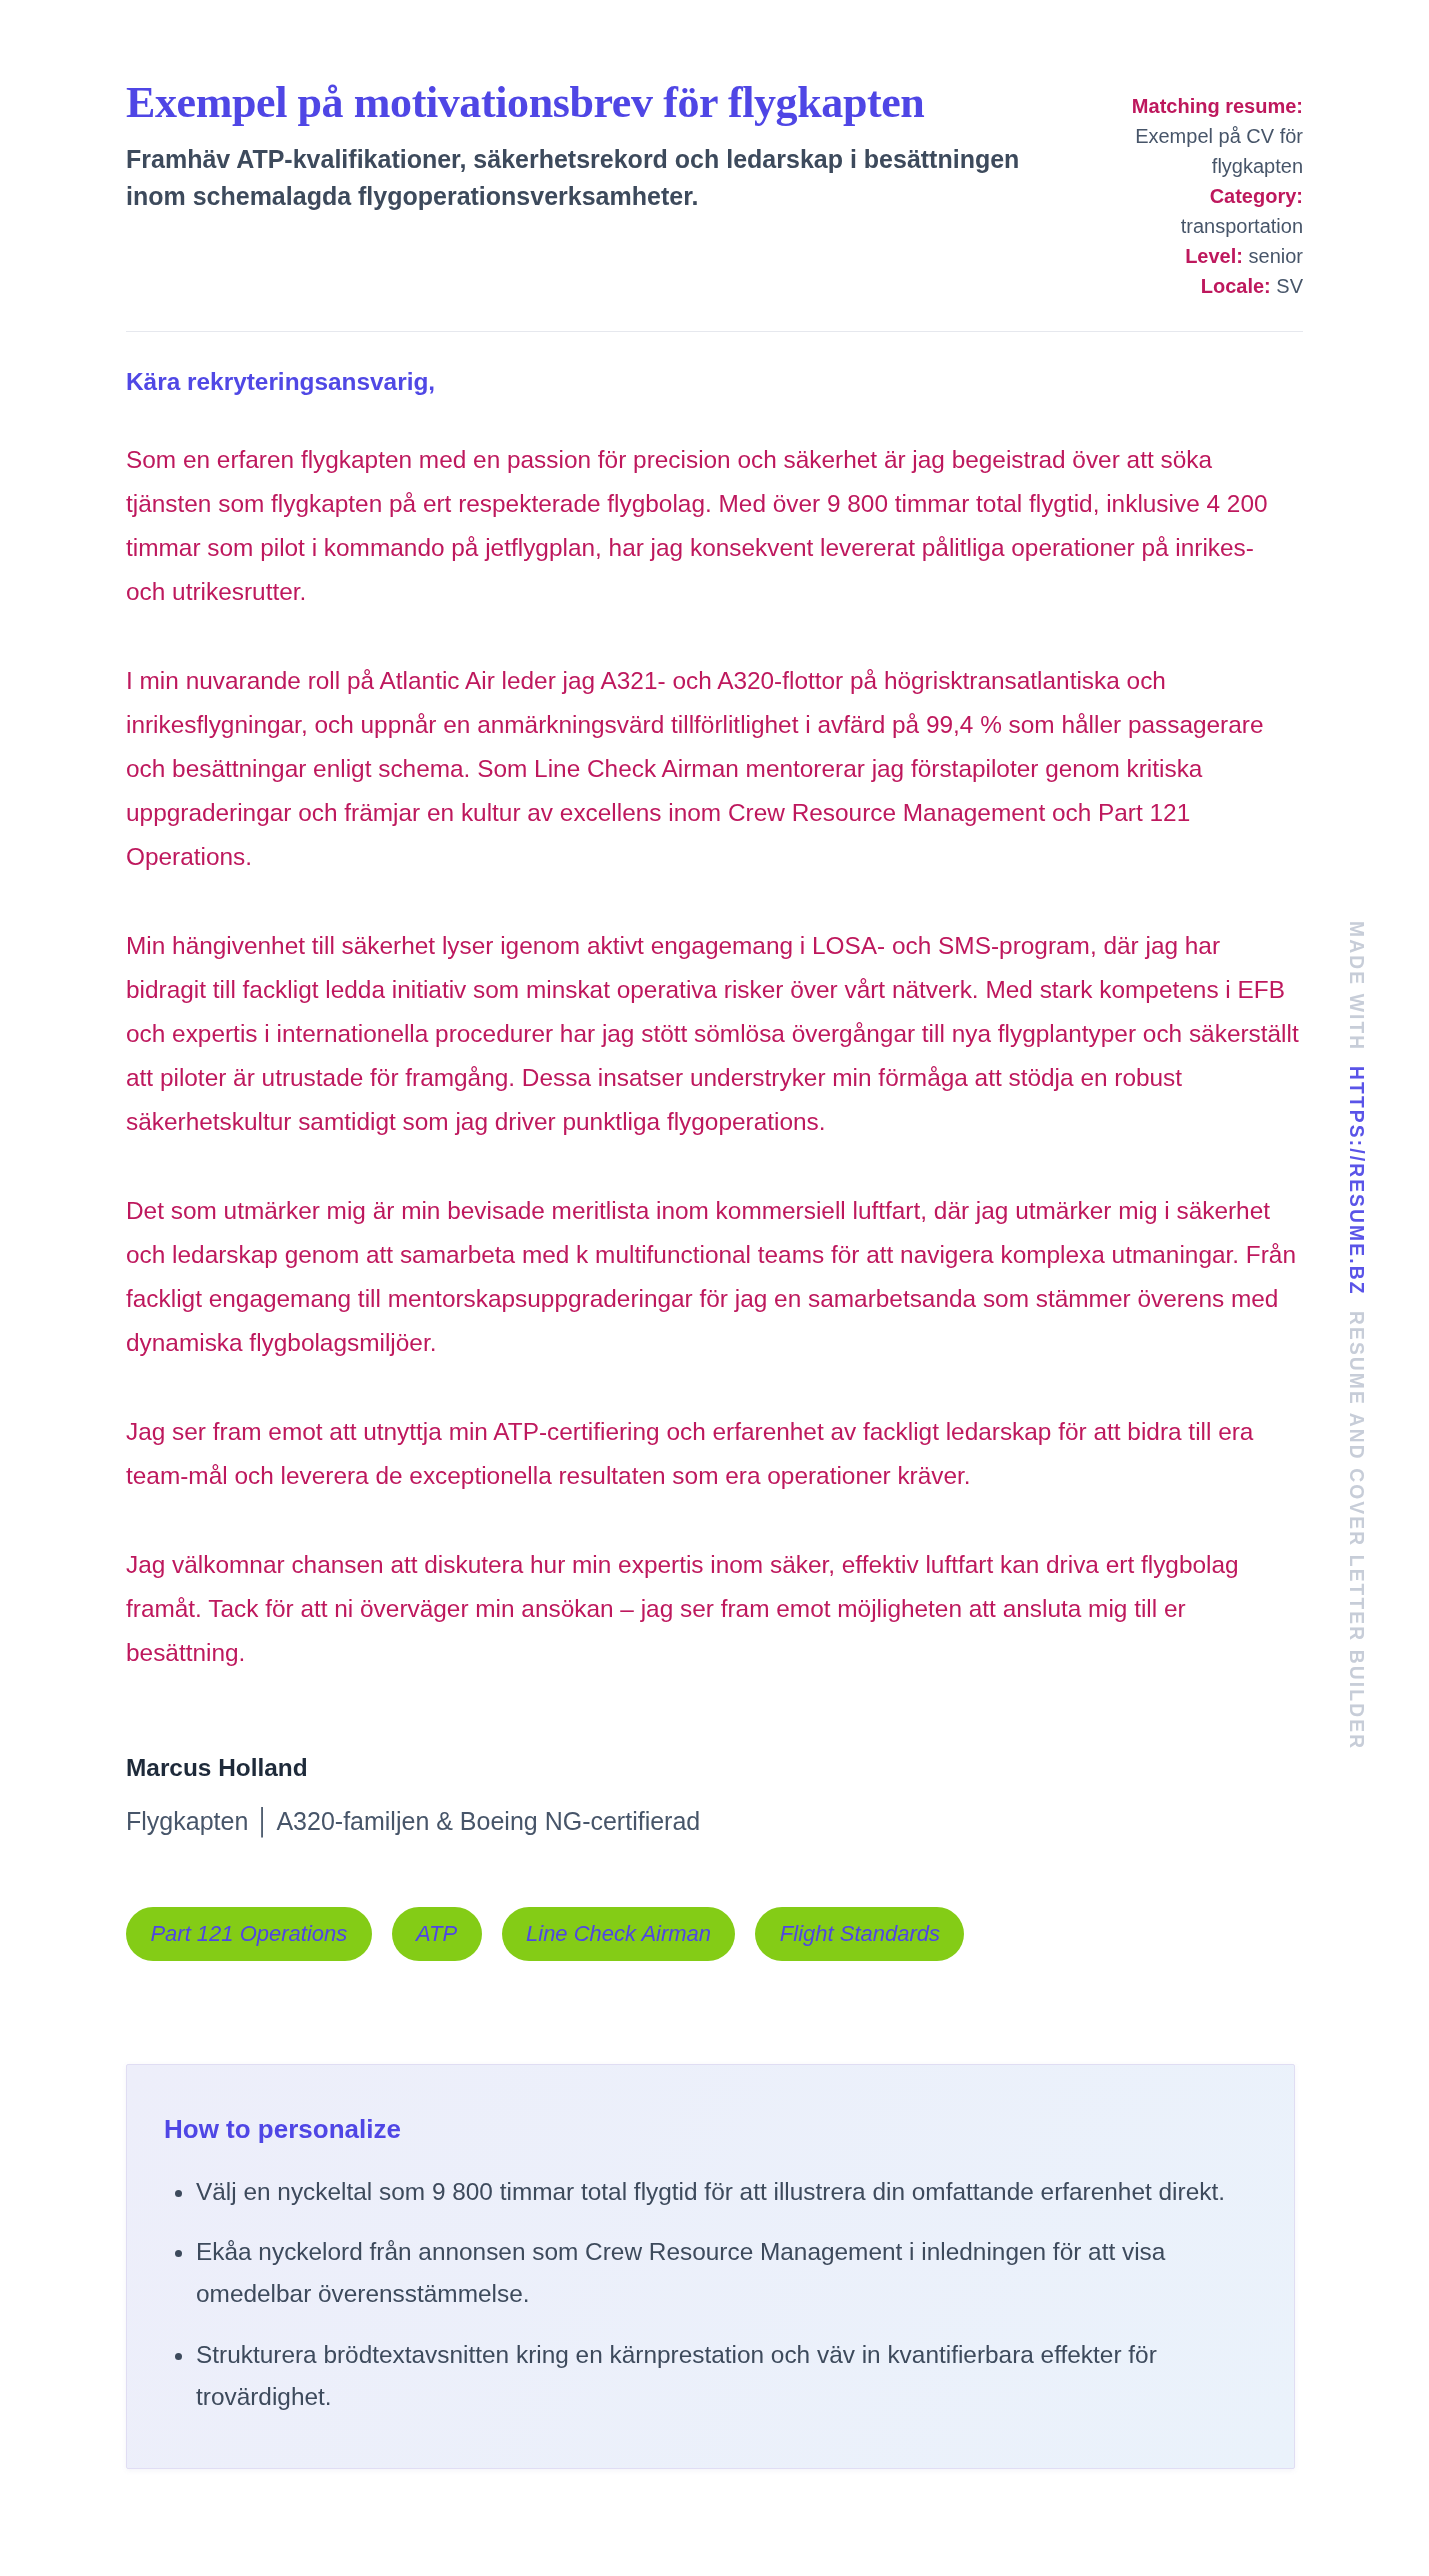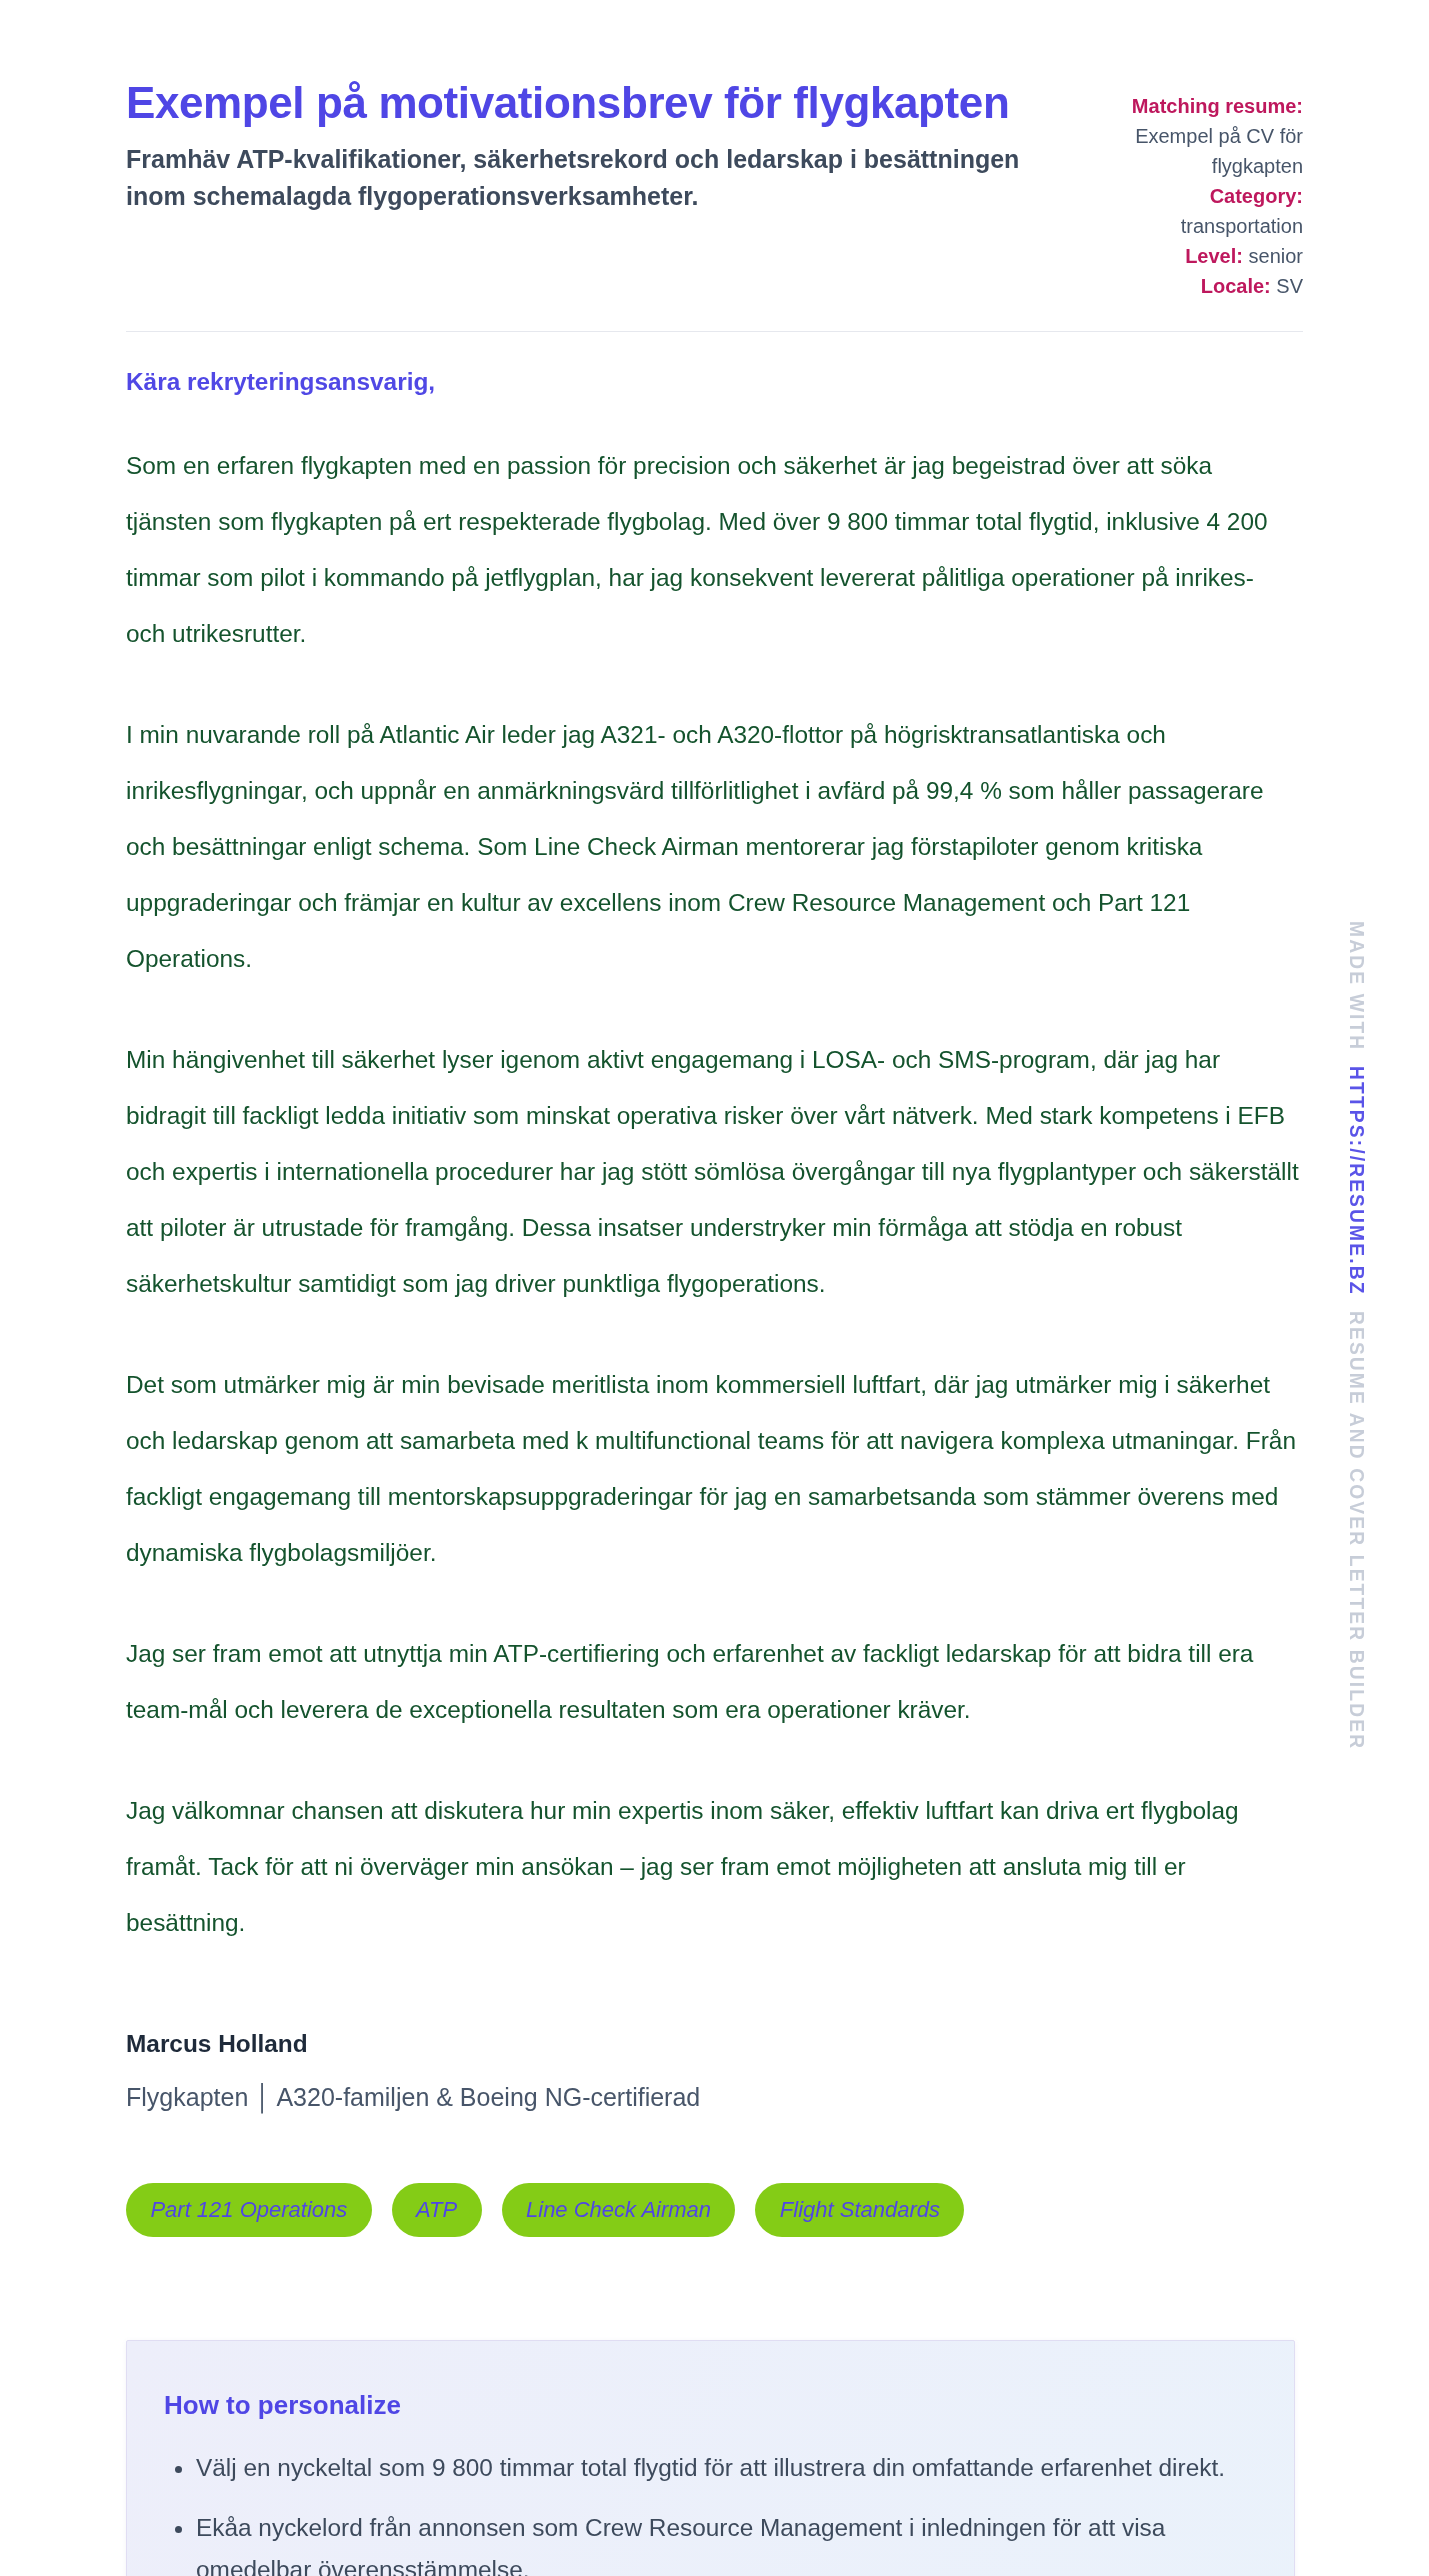--- a/index.html
+++ b/index.html
@@ -20,20 +20,21 @@
   
   .header { display: flex; justify-content: space-between; align-items: flex-start; }
   .header-left { max-width: 916px; }
   .title {
     margin: 0 0 11.8px 0;
     font-size: 44px;
     line-height: 53px;
     font-weight: 700;
     color: #4f46e5;
     letter-spacing: -0.4px;
+    font-family: Liberation Serif, serif;
   }
   .subtitle {
     margin: 0;
     font-size: 25px;
     line-height: 37px;
     font-weight: 700;
     color: #3d4a5c;
   }
   .meta {
     width: 262px;
@@ -56,22 +57,22 @@
     margin: 34px 0 0 0;
     font-size: 24.4px;
     line-height: 32px;
     font-weight: 700;
     color: #5048e5;
   }
   .letter p.para {
     max-width: 1173px;
     margin: 0 0 45px 0;
     font-size: 24.4px;
-    line-height: 56px;
-    color: #14532d;
+    line-height: 44px;
+    color: #be185d;
   }
   .letter p.para.first { margin-top: 40px; }
   .sig-name {
     margin: 77px 0 0 0;
     font-size: 24.4px;
     line-height: 32px;
     font-weight: 700;
     color: #1e2a3a;
   }
   .sig-role {

